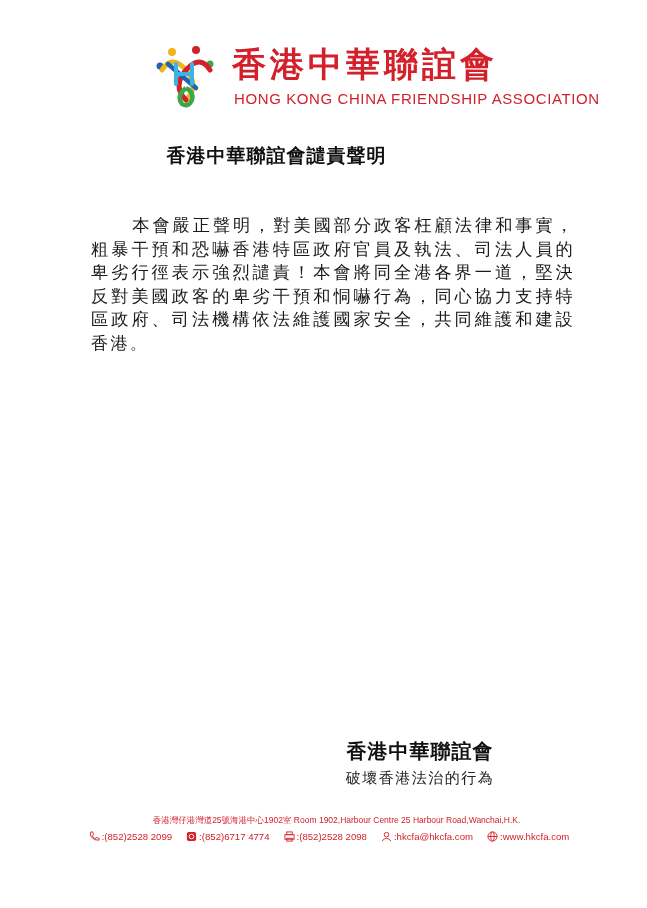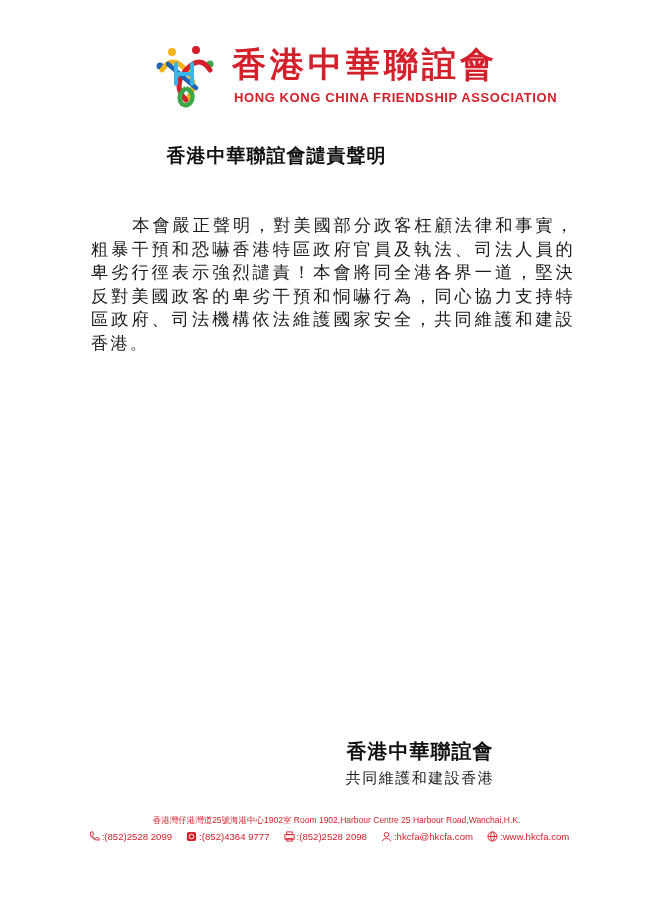--- a/index.html
+++ b/index.html
@@ -1,20 +1,20 @@
 <!DOCTYPE html>
 <html><head>
 <meta charset="utf-8">
 <style>
   html, body { margin: 0; padding: 0; background: #ffffff; }
   body { width: 647px; height: 908px; position: relative; overflow: hidden; font-family: "DejaVu Serif", serif; color: #1a1a1a; }
   .header { position: absolute; left: 150px; top: 38px; width: 360px; height: 70px; }
   .logo-mark { position: absolute; left: 2px; top: 2px; width: 68px; height: 68px; }
   .org-cn { position: absolute; left: 82px; top: 6px; font-family: "DejaVu Serif", serif; font-size: 34px; font-weight: bold; color: #d3202a; letter-spacing: 4px; line-height: 40px; white-space: nowrap; }
-  .org-en { position: absolute; left: 84px; top: 52px; font-family: "Liberation Sans", sans-serif; font-size: 13px; font-weight: bold; color: #d3202a; letter-spacing: 0.6px; white-space: nowrap; }
+  .org-en { position: absolute; left: 84px; top: 52px; font-family: "Liberation Sans", sans-serif; font-size: 15px; font-weight: normal; color: #d3202a; letter-spacing: 0.6px; white-space: nowrap; }
   .doc-title { position: absolute; left: 0; width: 553px; top: 143px; text-align: center; font-size: 19px; font-weight: bold; letter-spacing: 1px; color: #111; }
   .body-text { position: absolute; left: 91px; top: 214px; width: 484px; font-size: 17.2px; line-height: 23.6px; letter-spacing: 2.2px; text-align: justify; color: #1a1a1a; }
   .body-text p { margin: 0; text-indent: 2.4em; }
   .signature { position: absolute; left: 290px; top: 738px; width: 260px; text-align: center; }
   .sig-org { font-size: 20px; font-weight: bold; letter-spacing: 1px; color: #111; }
   .sig-date { font-size: 15px; letter-spacing: 1.5px; margin-top: 4px; color: #222; }
   .footer { position: absolute; left: 0; width: 647px; top: 815px; color: #d3202a; font-family: "Liberation Sans", sans-serif; }
   .footer-addr { text-align: center; font-size: 8.5px; padding-left: 26px; }
   .footer-contacts { display: flex; justify-content: center; gap: 14px; font-size: 9.6px; margin-top: 4px; padding-left: 11px; }
   .contact { display: flex; align-items: center; gap: 2px; white-space: nowrap; }
@@ -40,38 +40,38 @@
 </div>
 
 <div class="doc-title">香港中華聯誼會譴責聲明</div>
 
 <div class="body-text">
   <p>本會嚴正聲明，對美國部分政客枉顧法律和事實，粗暴干預和恐嚇香港特區政府官員及執法、司法人員的卑劣行徑表示強烈譴責！本會將同全港各界一道，堅決反對美國政客的卑劣干預和恫嚇行為，同心協力支持特區政府、司法機構依法維護國家安全，共同維護和建設香港。</p>
 </div>
 
 <div class="signature">
   <div class="sig-org">香港中華聯誼會</div>
-  <div class="sig-date">共同維護和建設香港</div>
+  <div class="sig-date">破壞香港法治的行為</div>
 </div>
 
 <div class="footer">
   <div class="footer-addr">香港灣仔港灣道25號海港中心1902室   Room 1902,Harbour Centre 25 Harbour Road,Wanchai,H.K.</div>
   <div class="footer-contacts">
     <span class="contact">
       <svg class="icon" viewBox="0 0 12 12">
           <path d="M2 1 L4 1 L5 4 L3.5 5 Q5 8 7 8.5 L8 7 L11 8 L11 10 Q6 11 2 6 Q1 3 2 1Z" fill="none" stroke="#d3202a" stroke-width="1"></path>
         </svg>
       <span>:(852)2528 2099</span>
     </span>
     <span class="contact">
       <svg class="icon" viewBox="0 0 12 12">
           <rect x="1" y="1" width="10" height="10" rx="2" fill="#d3202a"></rect>
           <circle cx="6" cy="6" r="2.5" fill="none" stroke="#fff" stroke-width="1"></circle>
         </svg>
-      <span>:(852)4364 9777</span>
+      <span>:(852)6717 4774</span>
     </span>
     <span class="contact">
       <svg class="icon" viewBox="0 0 12 12">
           <rect x="3" y="1" width="6" height="3" fill="none" stroke="#d3202a"></rect>
           <rect x="1" y="4" width="10" height="5" fill="none" stroke="#d3202a"></rect>
           <rect x="3" y="8" width="6" height="3" fill="none" stroke="#d3202a"></rect>
         </svg>
       <span>:(852)2528 2098</span>
     </span>
     <span class="contact">

